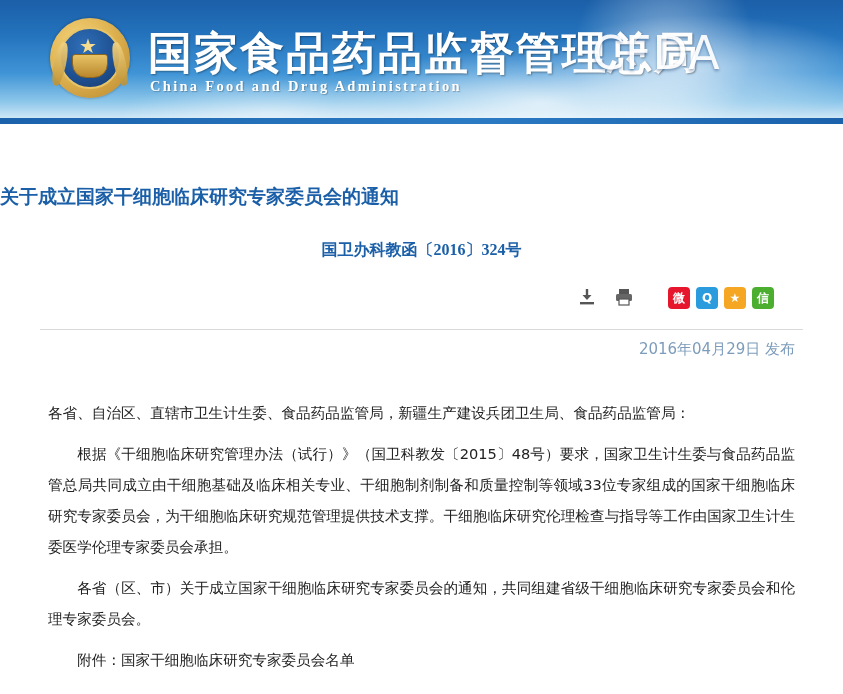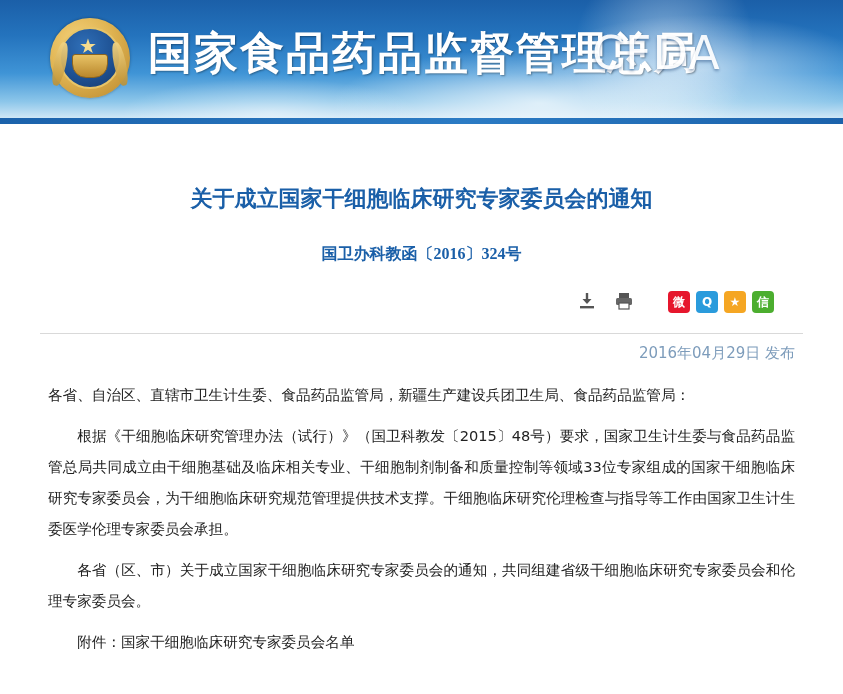--- a/index.html
+++ b/index.html
@@ -150,23 +150,23 @@
     background: linear-gradient(to right, #1b62ab, #2b7bc4 55%, #1b62ab);
   }
 
   
   .doc {
     position: relative;
     width: 843px;
     padding: 0 0 0 0;
   }
   .doc-title {
-    text-align: center;
+    text-align: left;
     color: #1a5fa8;
-    font-size: 22px;
+    font-size: 19px;
     font-weight: bold;
     margin-top: 60px;
     font-family: "DejaVu Sans", "Liberation Sans", sans-serif;
   }
   .doc-number {
     text-align: center;
     color: #1a5fa8;
     font-size: 16px;
     font-weight: bold;
     margin-top: 30px;
@@ -220,21 +220,21 @@
   }
   .pubdate {
     text-align: right;
     color: #7d9cbb;
     font-size: 15px;
     padding-right: 48px;
     margin-top: 10px;
     font-family: "DejaVu Sans", "Liberation Sans", sans-serif;
   }
   .content {
-    margin: 16px 48px 0 48px;
+    margin: 38px 48px 0 48px;
     font-size: 14.6px;
     line-height: 31px;
     color: #222;
     font-family: "DejaVu Sans", "Liberation Sans", sans-serif;
     text-align: justify;
   }
   .content p {
     margin: 0 0 10px 0;
   }
   .p-indent { text-indent: 2em; }
@@ -252,20 +252,21 @@
   <div class="emblem">
     <div class="ring"></div>
     <div class="inner"></div>
     <div class="star">★</div>
     <div class="shield"></div>
     <div class="wheat-l"></div>
     <div class="wheat-r"></div>
   </div>
 
   <div class="title-zh">国家食品药品监督管理总局</div>
+  <div class="title-en">China Food and Drug Administration</div>
   <div class="cfda">CFDA</div>
 </div>
 <div class="blue-bar"></div>
 
 <div class="doc">
 
   <div class="doc-title">关于成立国家干细胞临床研究专家委员会的通知</div>
   <div class="doc-number">国卫办科教函〔2016〕324号</div>
 
   <div class="tools">

